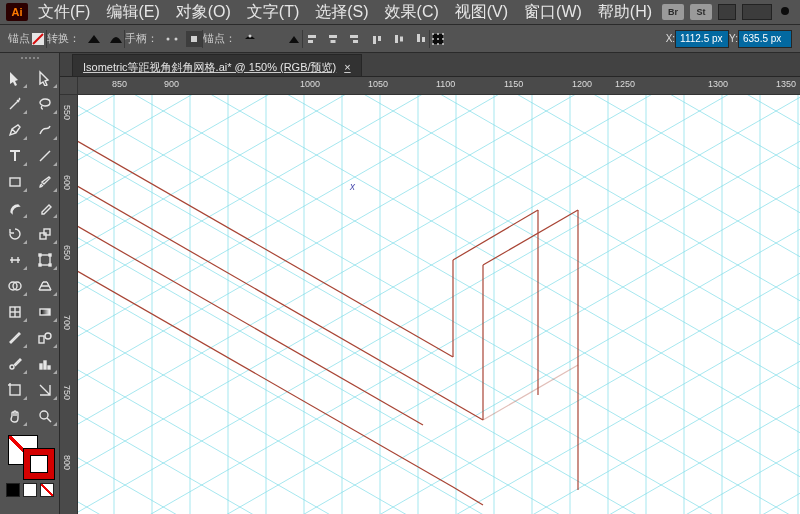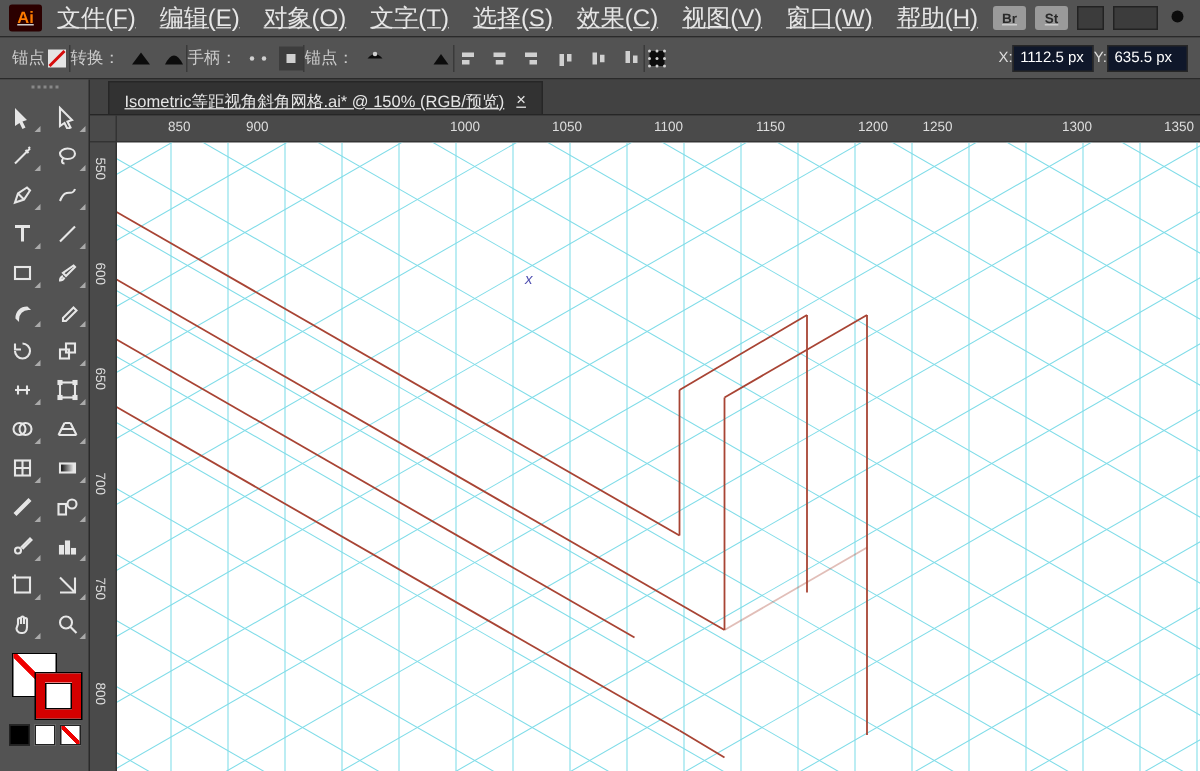--- a/index.html
+++ b/index.html
@@ -1,30 +1,30 @@
 <!DOCTYPE html>
 <html><head>
 <meta charset="utf-8">
 <style>
   * { margin:0; padding:0; box-sizing:border-box; user-select:none; }
   body { width:800px; height:514px; background:#323232; font-family:"Microsoft YaHei",Arial,sans-serif; font-size:11px; color:#ccc; overflow:hidden; position:relative; }
   
-  .menubar { height:25px; background:#535353; display:flex; align-items:center; padding:0 6px; gap:4px; border-bottom:1px solid #2a2a2a;text-decoration:underline; }
+  .menubar { height:25px; background:#535353; display:flex; align-items:center; padding:0 6px; gap:4px; border-bottom:1px solid #2a2a2a; }
   .app-badge { width:22px; height:18px; background:#2b0000; color:#ff7b00; font-weight:bold; font-size:11px; display:flex; align-items:center; justify-content:center; border-radius:2px; }
   .menu-item { padding:2px 6px; color:#e6e6e6; font-size:16px; cursor:pointer; }
   .menubar .right { margin-left:auto; display:flex; align-items:center; gap:6px; }
   .right-btn { width:22px; height:16px; background:#9a9a9a; color:#2a2a2a; font-size:9px; display:flex; align-items:center; justify-content:center; border-radius:2px; font-weight:bold;}
   .right-dark { width:18px; height:16px; background:#3c3c3c; border:1px solid #222; }
   
   .controlbar { height:28px; background:#535353; display:flex; align-items:center; padding:0 8px; gap:0; border-bottom:1px solid #2a2a2a; font-size:11px; color:#ddd; }
   .ctrl-label { color:#ccc; }
   .ctrl-ico { width:16px; height:16px; display:flex; align-items:center; justify-content:center; opacity:.85; }
   .ctrl-sep { width:1px; height:18px; background:#3a3a3a; }
   .ctrl-group { display:flex; align-items:center; gap:6px; }
-  .num-field { height:18px; background:#0f172a; border:1px solid #262626; color:#fff; font-size:10px; padding:0 4px; display:flex; align-items:center; min-width:54px; }
+  .num-field { height:18px; background:#0369a1; border:1px solid #262626; color:#fff; font-size:10px; padding:0 4px; display:flex; align-items:center; min-width:54px; }
   .axis-lbl { color:#ddd; font-size:10px;}
   
   .tabbar { height:24px; background:#424242; display:flex; align-items:flex-end; padding-left:72px; border-bottom:1px solid #262626;text-decoration:underline; }
   .doc-tab { height:22px; background:#323232; color:#e6e6e6; font-size:11px; padding:3px 10px 0 10px; display:flex; align-items:center; gap:8px; border-top:1px solid #262626; border-left:1px solid #262626; border-right:1px solid #262626;}
   .tab-close { font-size:11px; color:#e6e6e6; }
   
   .toolbox { position:absolute; left:0; top:53px; width:60px; bottom:0; background:#535353; border-right:1px solid #2a2a2a; display:flex; flex-direction:column; align-items:center; padding-top:4px; }
   .tool-drag { width:48px; height:6px; display:flex; justify-content:center; gap:2px; margin-bottom:4px;}
   .tool-drag span{ width:2px; height:2px; background:#888;}
   .tool-grid { display:grid; grid-template-columns:26px 26px; gap:4px 4px; }

